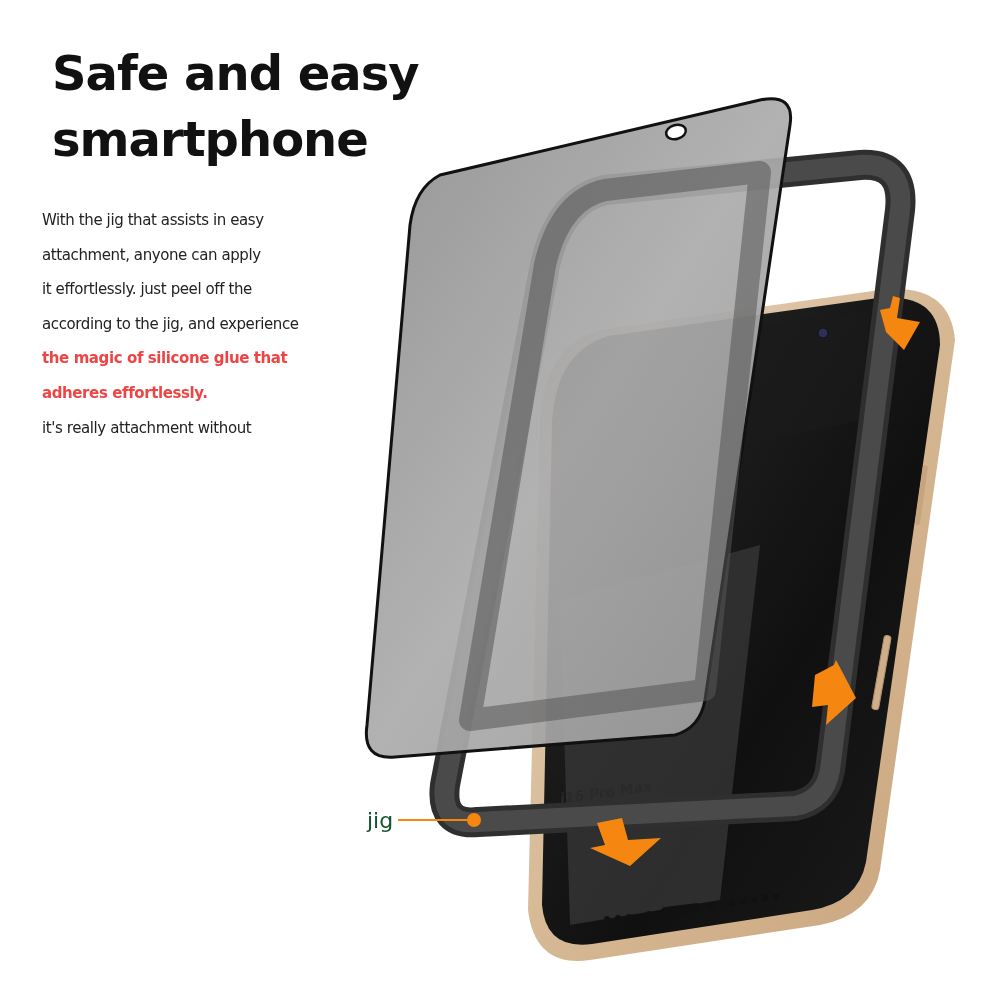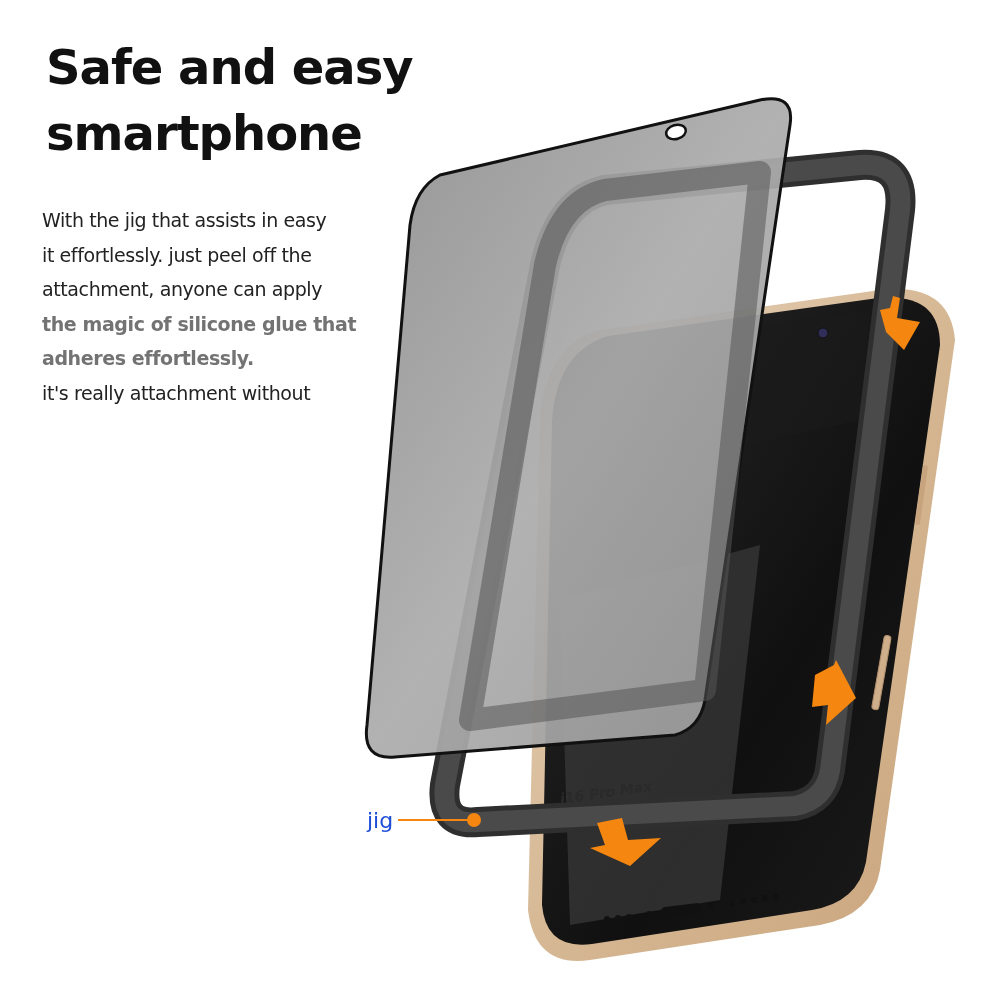--- a/index.html
+++ b/index.html
@@ -1,36 +1,37 @@
 <!DOCTYPE html>
 <html><head>
 <meta charset="utf-8">
 <style>
   html, body { margin:0; padding:0; background:#ffffff; }
   body { width:1000px; height:1000px; position:relative; overflow:hidden; font-family:"Liberation Sans", "DejaVu Sans", sans-serif; color:#1a1a1a; }
-  .title { position:absolute; left:42px; top:30px; margin:4px; font-family:"DejaVu Sans", sans-serif; font-weight:bold; font-size:48px; line-height:66px; letter-spacing:-1px; color:#111; width:420px; }
+  .title { position:absolute; left:42px; top:30px; margin:10px; font-family:"DejaVu Sans", sans-serif; font-weight:bold; font-size:48px; line-height:66px; letter-spacing:-1px; color:#111; width:420px; }
   .title span { display:block; }
-  .body-text { position:absolute; left:42px; top:203px; width:400px; font-family:"DejaVu Sans", sans-serif; font-size:19px; line-height:34.6px; color:#222; letter-spacing:-0.4px; }
+  .body-text { position:absolute; left:42px; top:203px; width:400px; font-family:"DejaVu Sans", sans-serif; font-size:15px; line-height:34.6px; color:#222; letter-spacing:-0.4px; }
   .body-text .line { display:block; white-space:nowrap; }
-  .body-text .bold { font-weight:bold; color:#737373; }
+  .body-text .bold { font-weight:bold; color:#ef4444; }
   .illustration { position:absolute; left:0; top:0; width:1000px; height:1000px; }
-  .jig-label { position:absolute; left:367px; top:808px; font-family:"DejaVu Sans", sans-serif; font-size:22px; color:#1d4ed8; }
+  .jig-label { position:absolute; left:367px; top:808px; font-family:"DejaVu Sans", sans-serif; font-size:22px; color:#14532d; }
 </style>
 </head>
 <body>
 
 <h1 class="title">
   <span>Safe and easy</span>
   <span>smartphone</span>
 </h1>
 
 <div class="body-text">
   <span class="line">With the jig that assists in easy</span>
+  <span class="line">attachment, anyone can apply</span>
   <span class="line">it effortlessly. just peel off the</span>
-  <span class="line">attachment, anyone can apply</span>
+  <span class="line">according to the jig, and experience</span>
   <span class="line bold">the magic of silicone glue that</span>
   <span class="line bold">adheres effortlessly.</span>
   <span class="line">it's really attachment without</span>
 </div>
 
 <svg class="illustration" viewBox="0 0 1000 1000" xmlns="http://www.w3.org/2000/svg">
   <defs>
     <linearGradient id="goldGrad" x1="0" y1="0" x2="1" y2="1">
       <stop offset="0" stop-color="#e9d6c0"></stop>
       <stop offset="0.5" stop-color="#d6b894"></stop>

